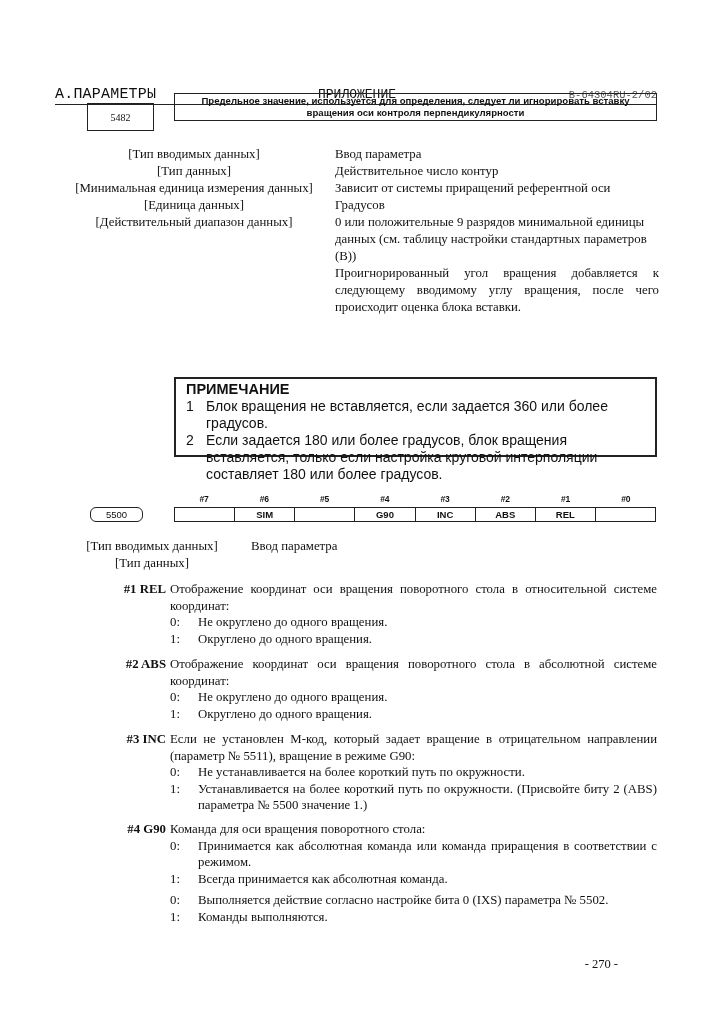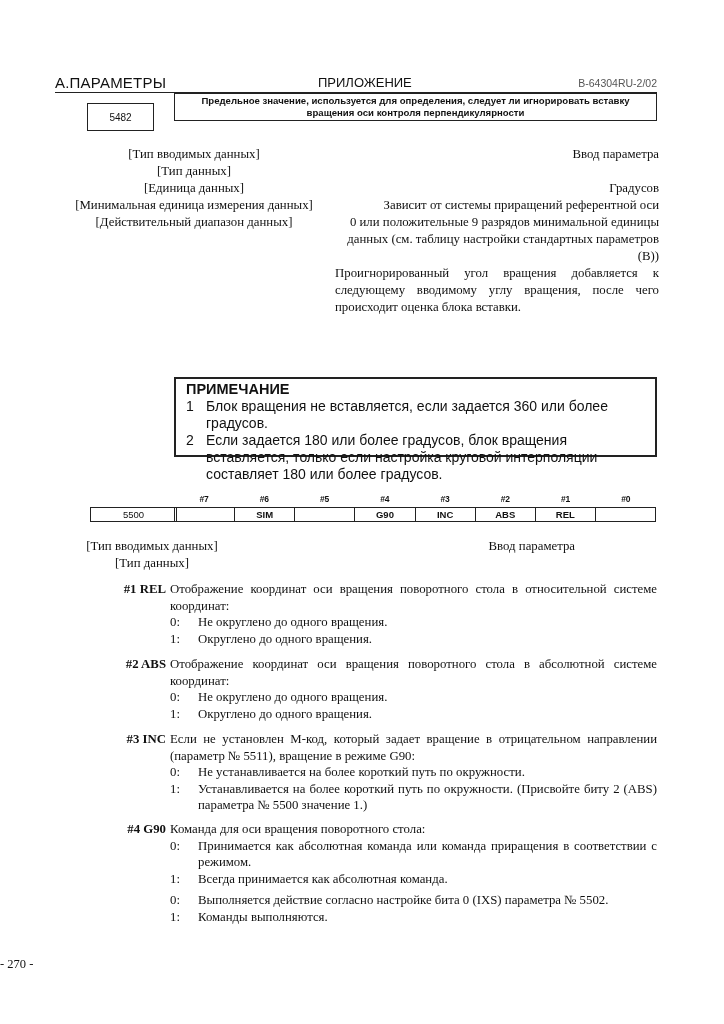--- a/index.html
+++ b/index.html
@@ -1,91 +1,92 @@
 <!DOCTYPE html>
 <html><head>
   <meta charset="utf-8">
   <style>
     html, body { margin: 0; padding: 0; background: #ffffff; }
     body { width: 724px; height: 1024px; position: relative; overflow: hidden; color: #111; }
-    .sans { font-family: Liberation Sans, sans-serif; }
+    .sans { font-family: Liberation Mono, monospace; margin-top: 12px; }
 
     
     .hdr { position: absolute; top: 74px; left: 55px; width: 602px; height: 18px; border-bottom: 1px solid #222; }
     .hdr-left { position: absolute; left: 0; top: 0; font-size: 15px; letter-spacing: 0.2px; }
     .hdr-center { position: absolute; left: 263px; top: 1px; font-size: 13px; }
     .hdr-right { position: absolute; right: 0; top: 3px; font-size: 10.5px; color: #555; }
 
     
     .pbox { position: absolute; border: 1px solid #222; font-family: "Liberation Sans", sans-serif; font-size: 10px; display: flex; align-items: center; justify-content: center; text-align: center; box-sizing: border-box; }
-    .pnum { left: 87px; top: 103px; width: 67px; height: 28px; font-size: 10px; }
+    .pnum { left: 87px; top: 103px; width: 67px; height: 28px; font-size: 10px; font-family: Liberation Serif, serif; }
     .ptitle { left: 174px; top: 93px; width: 483px; height: 28px; font-weight: bold; font-size: 9.6px; line-height: 12px; padding: 0 10px; }
 
     
     .attrs { position: absolute; left: 60px; top: 146px; width: 610px; font-family: "Liberation Serif", serif; font-size: 12.8px; line-height: 17px; }
     .arow { display: flex; }
     .alab { width: 268px; text-align: center; flex: none; white-space: nowrap; }
-    .aval { margin-left: 7px; width: 324px; text-align: right; }
+    .aval { margin-left: 7px; width: 324px; }
     .just { text-align: justify; }
 
     
     .note { position: absolute; left: 174px; top: 377px; width: 483px; height: 80px; border: 2px solid #222; box-sizing: border-box; font-family: "Liberation Sans", sans-serif; padding: 2px 8px 0 10px; }
     .note-title { font-weight: bold; font-size: 14.5px; line-height: 17px; }
     .note-item { display: flex; font-size: 14px; line-height: 17px; }
     .note-num { width: 20px; flex: none; }
 
     
     .bits-head { position: absolute; left: 174px; top: 494px; width: 482px; display: flex; font-family: "Liberation Sans", sans-serif; font-size: 8.5px; font-weight: bold; }
     .bits-head span { width: 60.25px; text-align: center; }
-    .bnum { left: 90px; top: 507px; width: 87px; height: 15px; font-size: 9.5px; }
+    .bnum { left: 90px; top: 507px; width: 53px; height: 15px; font-size: 9.5px; border-radius: 6px; }
     .bits { position: absolute; left: 174px; top: 507px; width: 482px; height: 15px; display: flex; border: 1px solid #222; box-sizing: border-box; font-family: "Liberation Sans", sans-serif; font-size: 9.5px; font-weight: bold; }
     .bits .cell { flex: 1; border-left: 1px solid #222; display: flex; align-items: center; justify-content: center; }
     .bits .cell:first-child { border-left: none; }
 
     .attrs2 { position: absolute; left: 60px; top: 538px; font-family: "Liberation Serif", serif; font-size: 12.8px; line-height: 17px; }
     .attrs2 .alab { width: 184px; }
 
     
     .bitdesc { position: absolute; left: 100px; width: 557px; font-family: "Liberation Serif", serif; font-size: 12.8px; line-height: 16.5px; }
     .bitdesc .row { display: flex; }
     .bitdesc .key { width: 70px; flex: none; text-align: right; font-weight: bold; white-space: nowrap; padding-right: 4px; box-sizing: border-box; }
     .bitdesc .txt { flex: 1; text-align: justify; }
     .opt { display: flex; margin-left: 70px; }
     .opt .on { width: 28px; flex: none; }
     .opt .ot { flex: 1; text-align: justify; }
 
-    .pagenum { position: absolute; left: 0; width: 618px; top: 957px; text-align: left; font-family: "Liberation Serif", serif; font-size: 12.5px; }
+    .pagenum { position: absolute; left: 0; width: 618px; top: 957px; text-align: right; font-family: "Liberation Serif", serif; font-size: 12.5px; }
   </style>
 </head>
 <body>
 
 <div class="hdr sans">
   <span class="hdr-left">А.ПАРАМЕТРЫ</span>
   <span class="hdr-center">ПРИЛОЖЕНИЕ</span>
   <span class="hdr-right">B-64304RU-2/02</span>
 </div>
 
 <div class="pbox pnum">5482</div>
 <div class="pbox ptitle">Предельное значение, используется для определения, следует ли игнорировать вставку вращения оси контроля перпендикулярности</div>
 
 <div class="attrs">
   <div class="arow">
     <span class="alab">[Тип вводимых данных]</span>
     <span class="aval">Ввод параметра</span>
   </div>
   <div class="arow">
     <span class="alab">[Тип данных]</span>
+    <span class="aval">Действительное число контур</span>
+  </div>
+  <div class="arow">
+    <span class="alab">[Минимальная единица измерения данных]</span>
+    <span class="aval">Зависит от системы приращений референтной оси</span>
   </div>
   <div class="arow">
     <span class="alab">[Единица данных]</span>
     <span class="aval">Градусов</span>
-  </div>
-  <div class="arow">
-    <span class="alab">[Минимальная единица измерения данных]</span>
-    <span class="aval">Зависит от системы приращений референтной оси</span>
   </div>
   <div class="arow">
     <span class="alab">[Действительный диапазон данных]</span>
     <span class="aval">0 или положительные 9 разрядов минимальной единицы данных (см. таблицу настройки стандартных параметров (B))</span>
   </div>
   <div class="arow">
     <span class="alab"></span>
   </div>
   <div class="arow">
     <span class="alab"></span>

